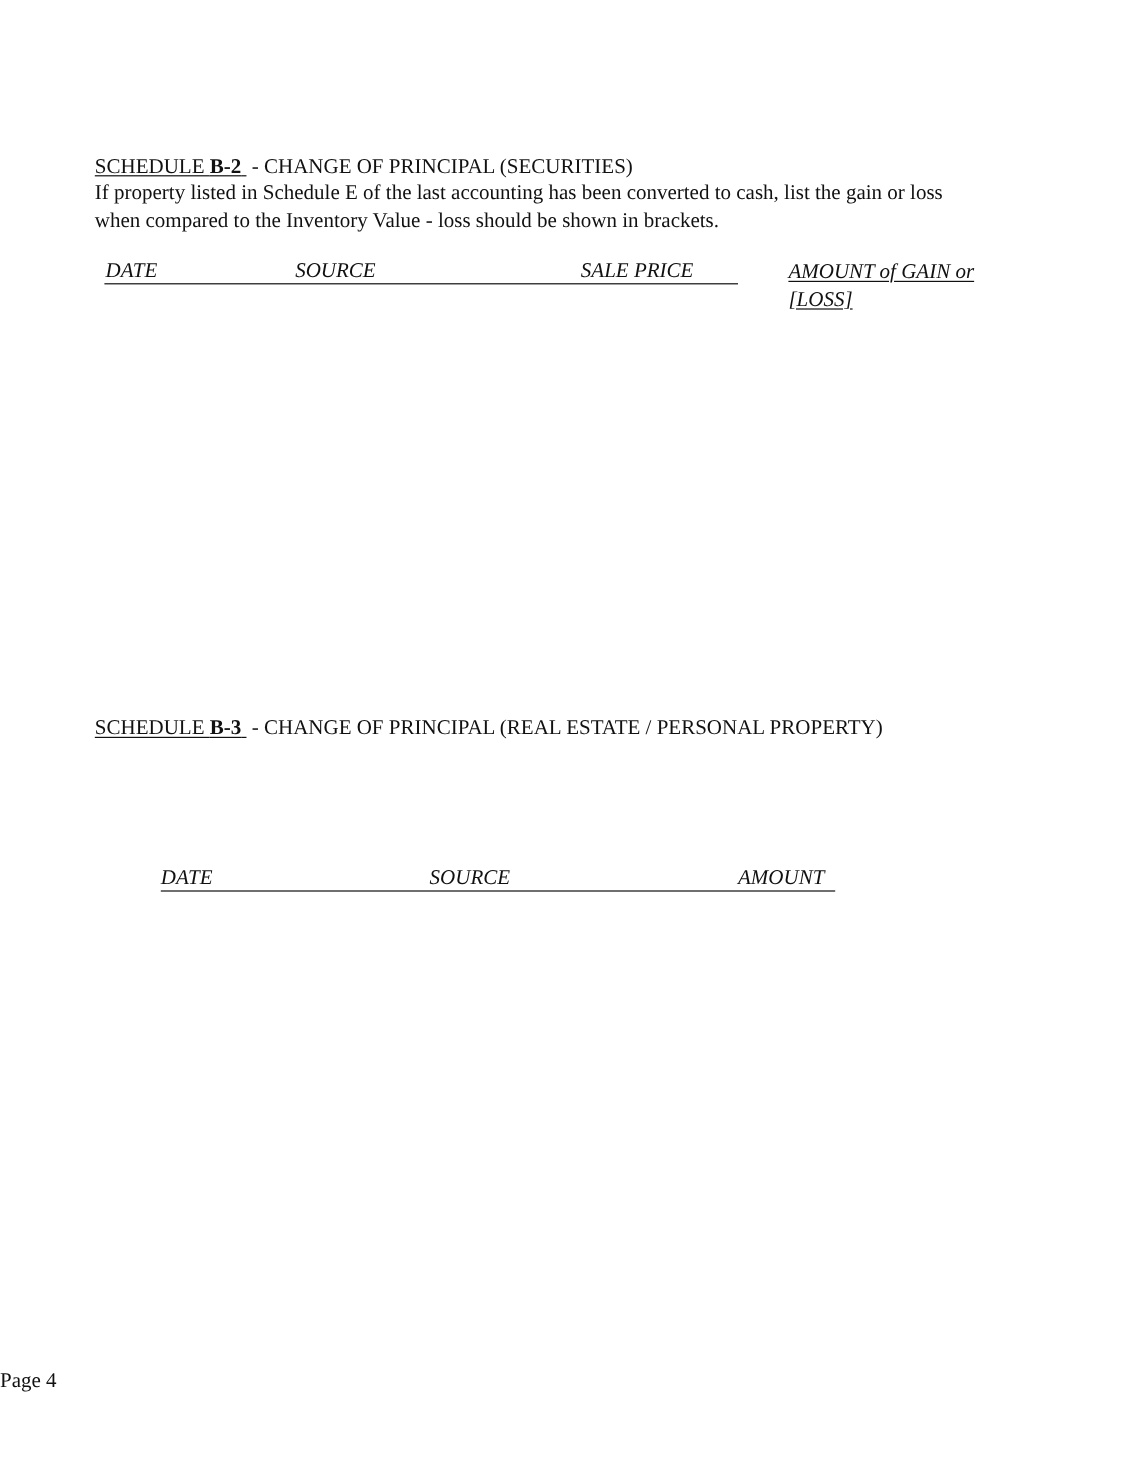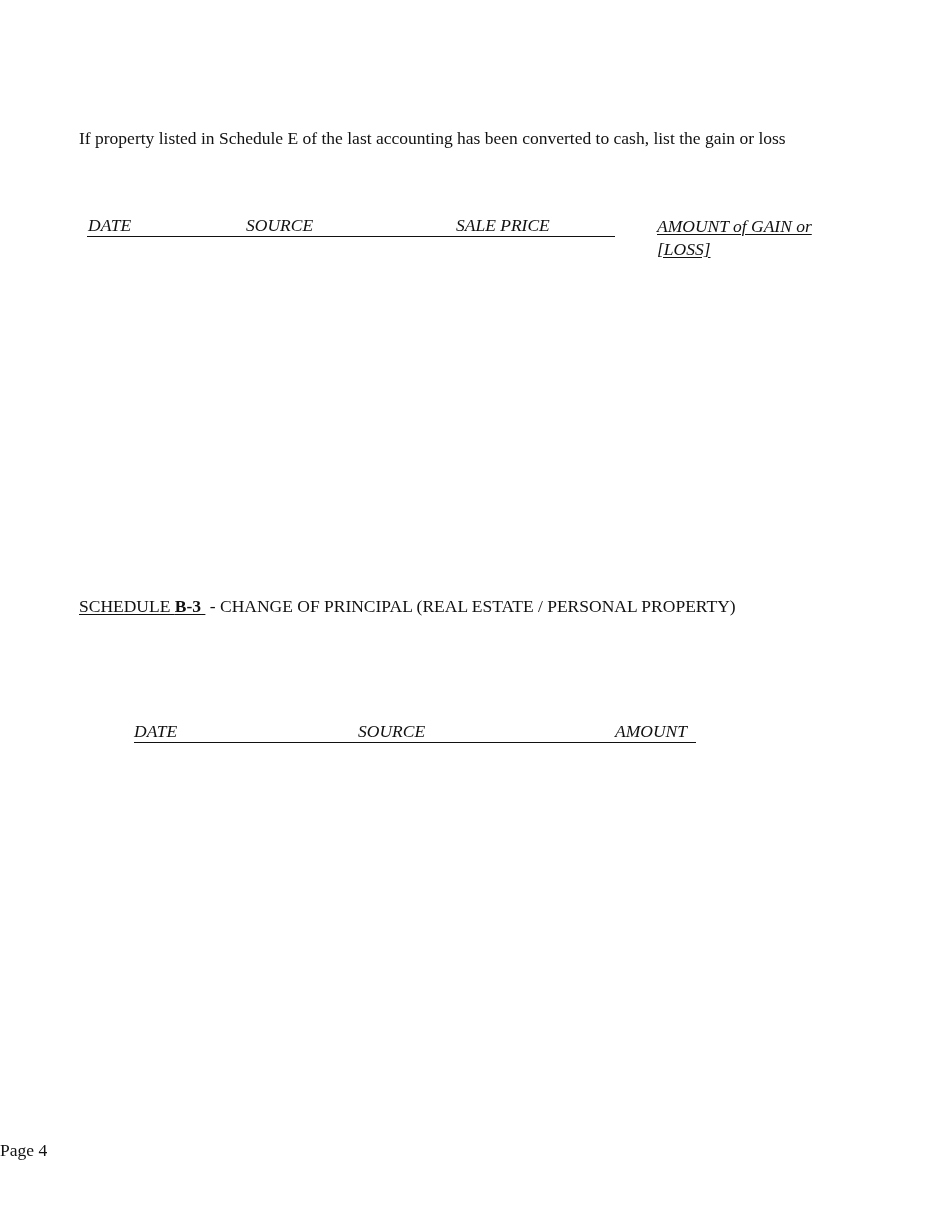--- a/index.html
+++ b/index.html
@@ -57,29 +57,33 @@
       top: 1139px;
       left: 0;
       width: 916px;
       line-height: 22px;
     }
   </style>
 </head>
 <body>
 
 <div class="section" style="top:127px;">
+  <div class="sched-title">
+    <span class="ul"><span>SCHEDULE </span><b>B-2</b>&nbsp;</span><span> - CHANGE OF PRINCIPAL (SECURITIES)</span>
+  </div>
   <p class="desc">
     <span>If property listed in Schedule E of the last accounting has been converted to cash, list the gain or loss</span><br>
+    <span>when compared to the Inventory Value - loss should be shown in brackets.</span>
   </p>
 </div>
 
 <div>
   <span class="abs" style="left:88px; top:215px;">DATE</span>
   <span class="abs" style="left:246px; top:215px;">SOURCE</span>
-  <span class="abs" style="left:456px; top:215px;">SALE PRICE</span>
+  <span class="abs" style="left:484px; top:215px;">SALE PRICE</span>
   <div class="hdr-line" style="left:87px; top:236px; width:528px;"></div>
   <div class="amount-gain" style="left:657px; top:215px;">
     <span>AMOUNT of GAIN or</span><br>
     <span>[LOSS]</span>
   </div>
 </div>
 
 <div class="section" style="top:595px;">
   <div class="sched-title">
     <span class="ul"><span>SCHEDULE </span><b>B-3</b>&nbsp;</span><span> - CHANGE OF PRINCIPAL (REAL ESTATE / PERSONAL PROPERTY)</span>

